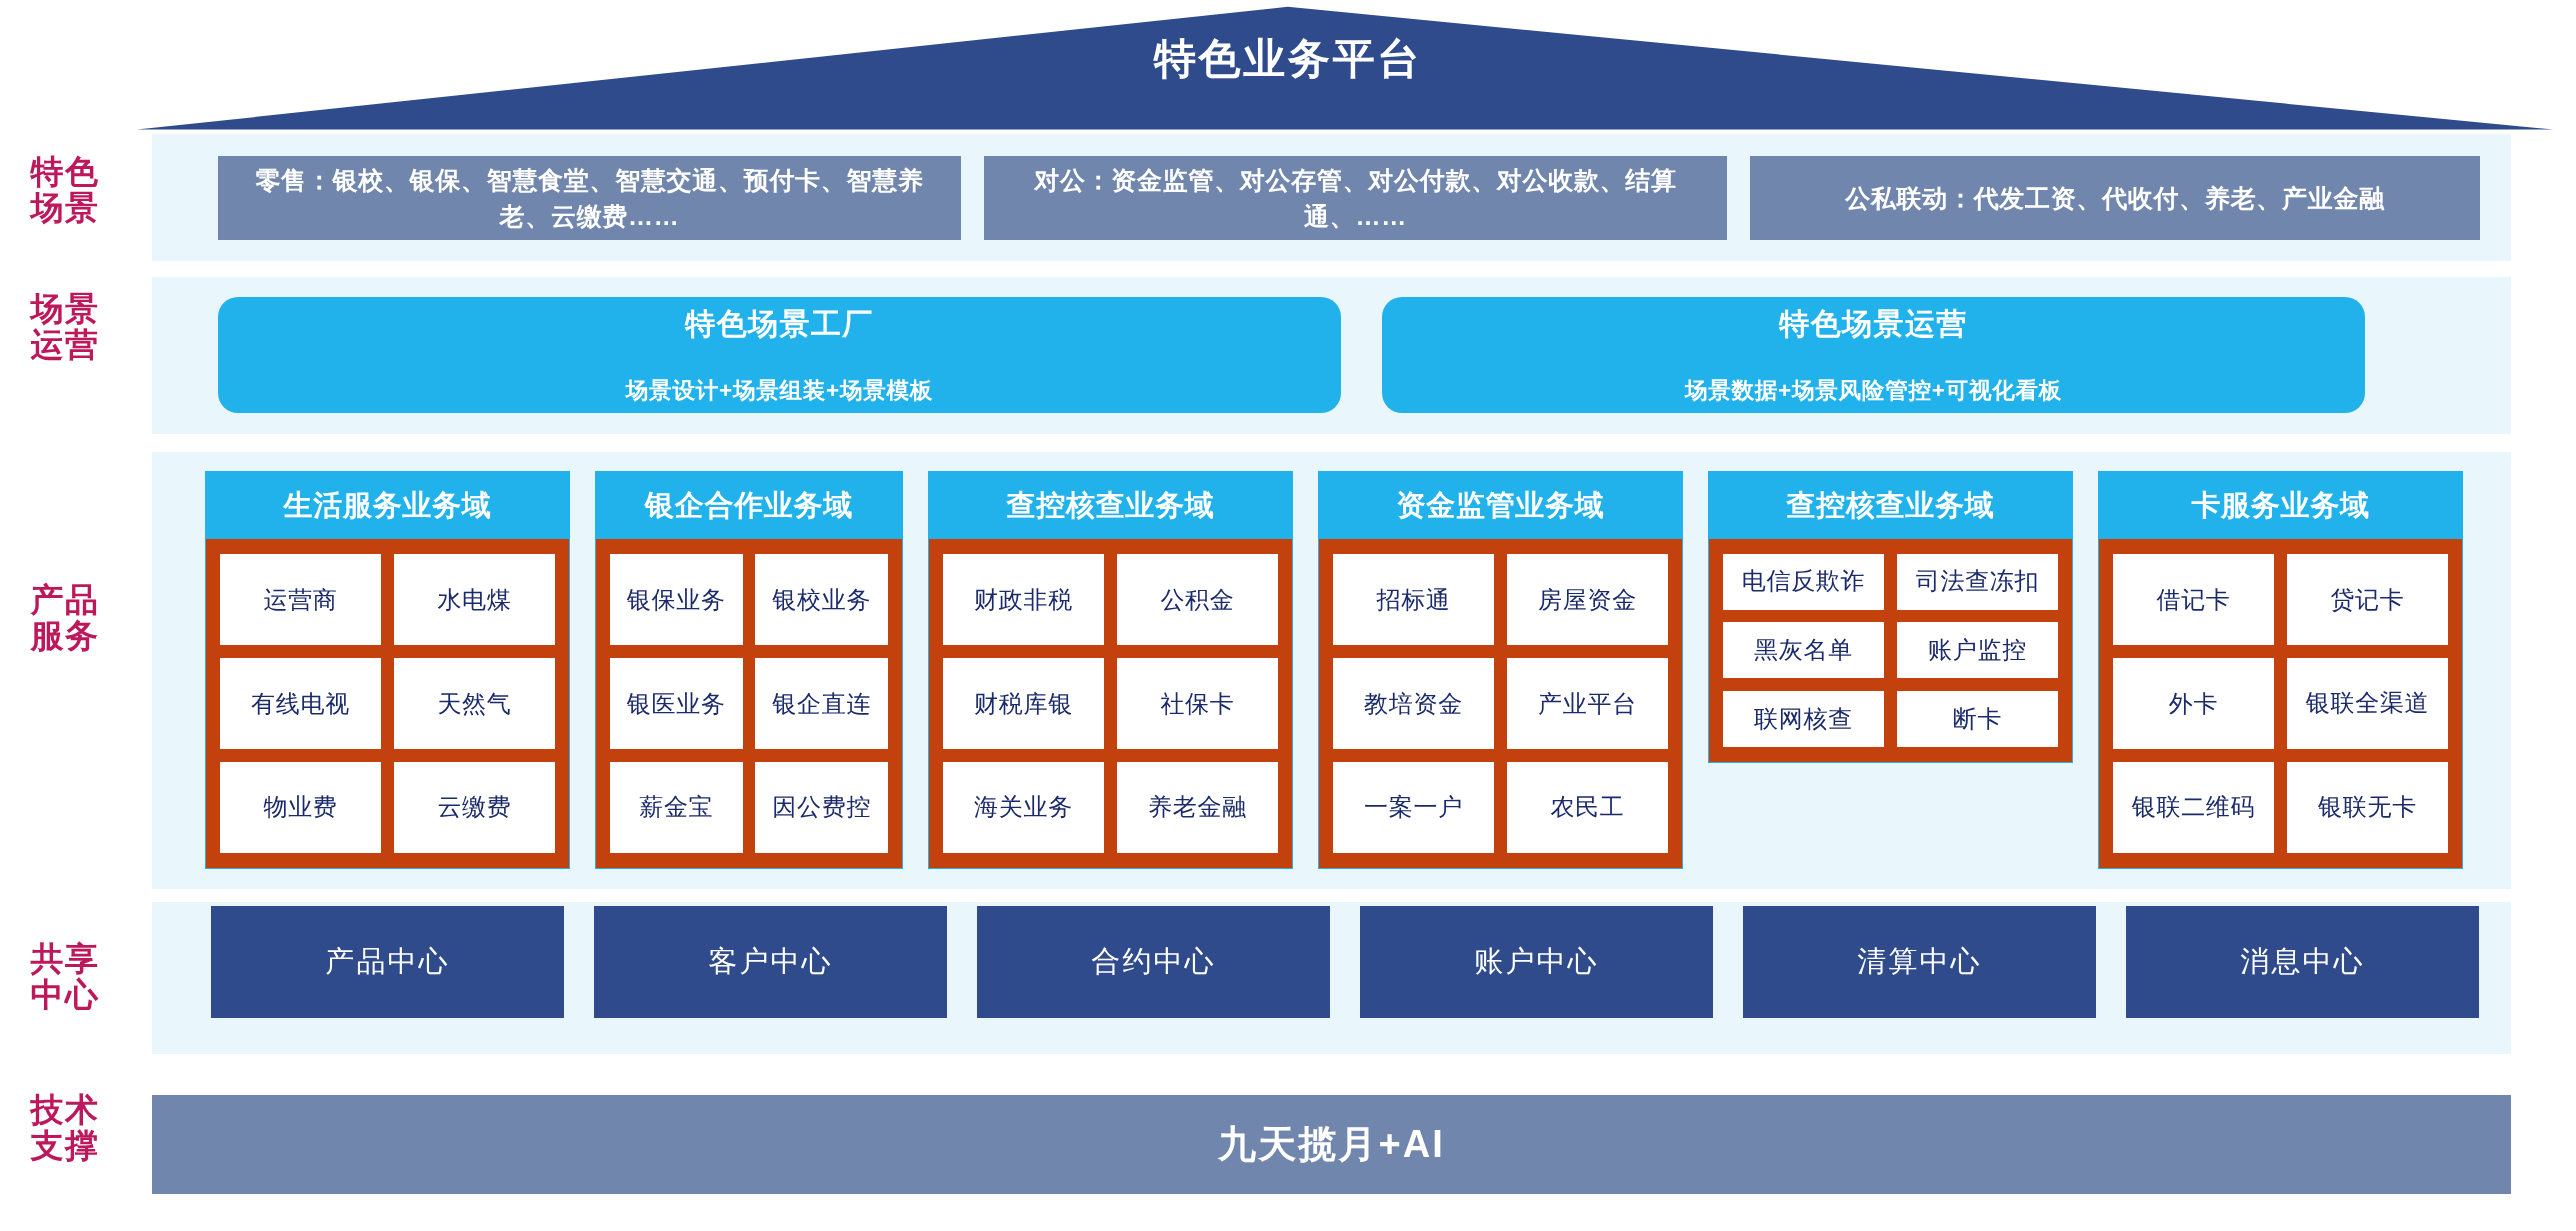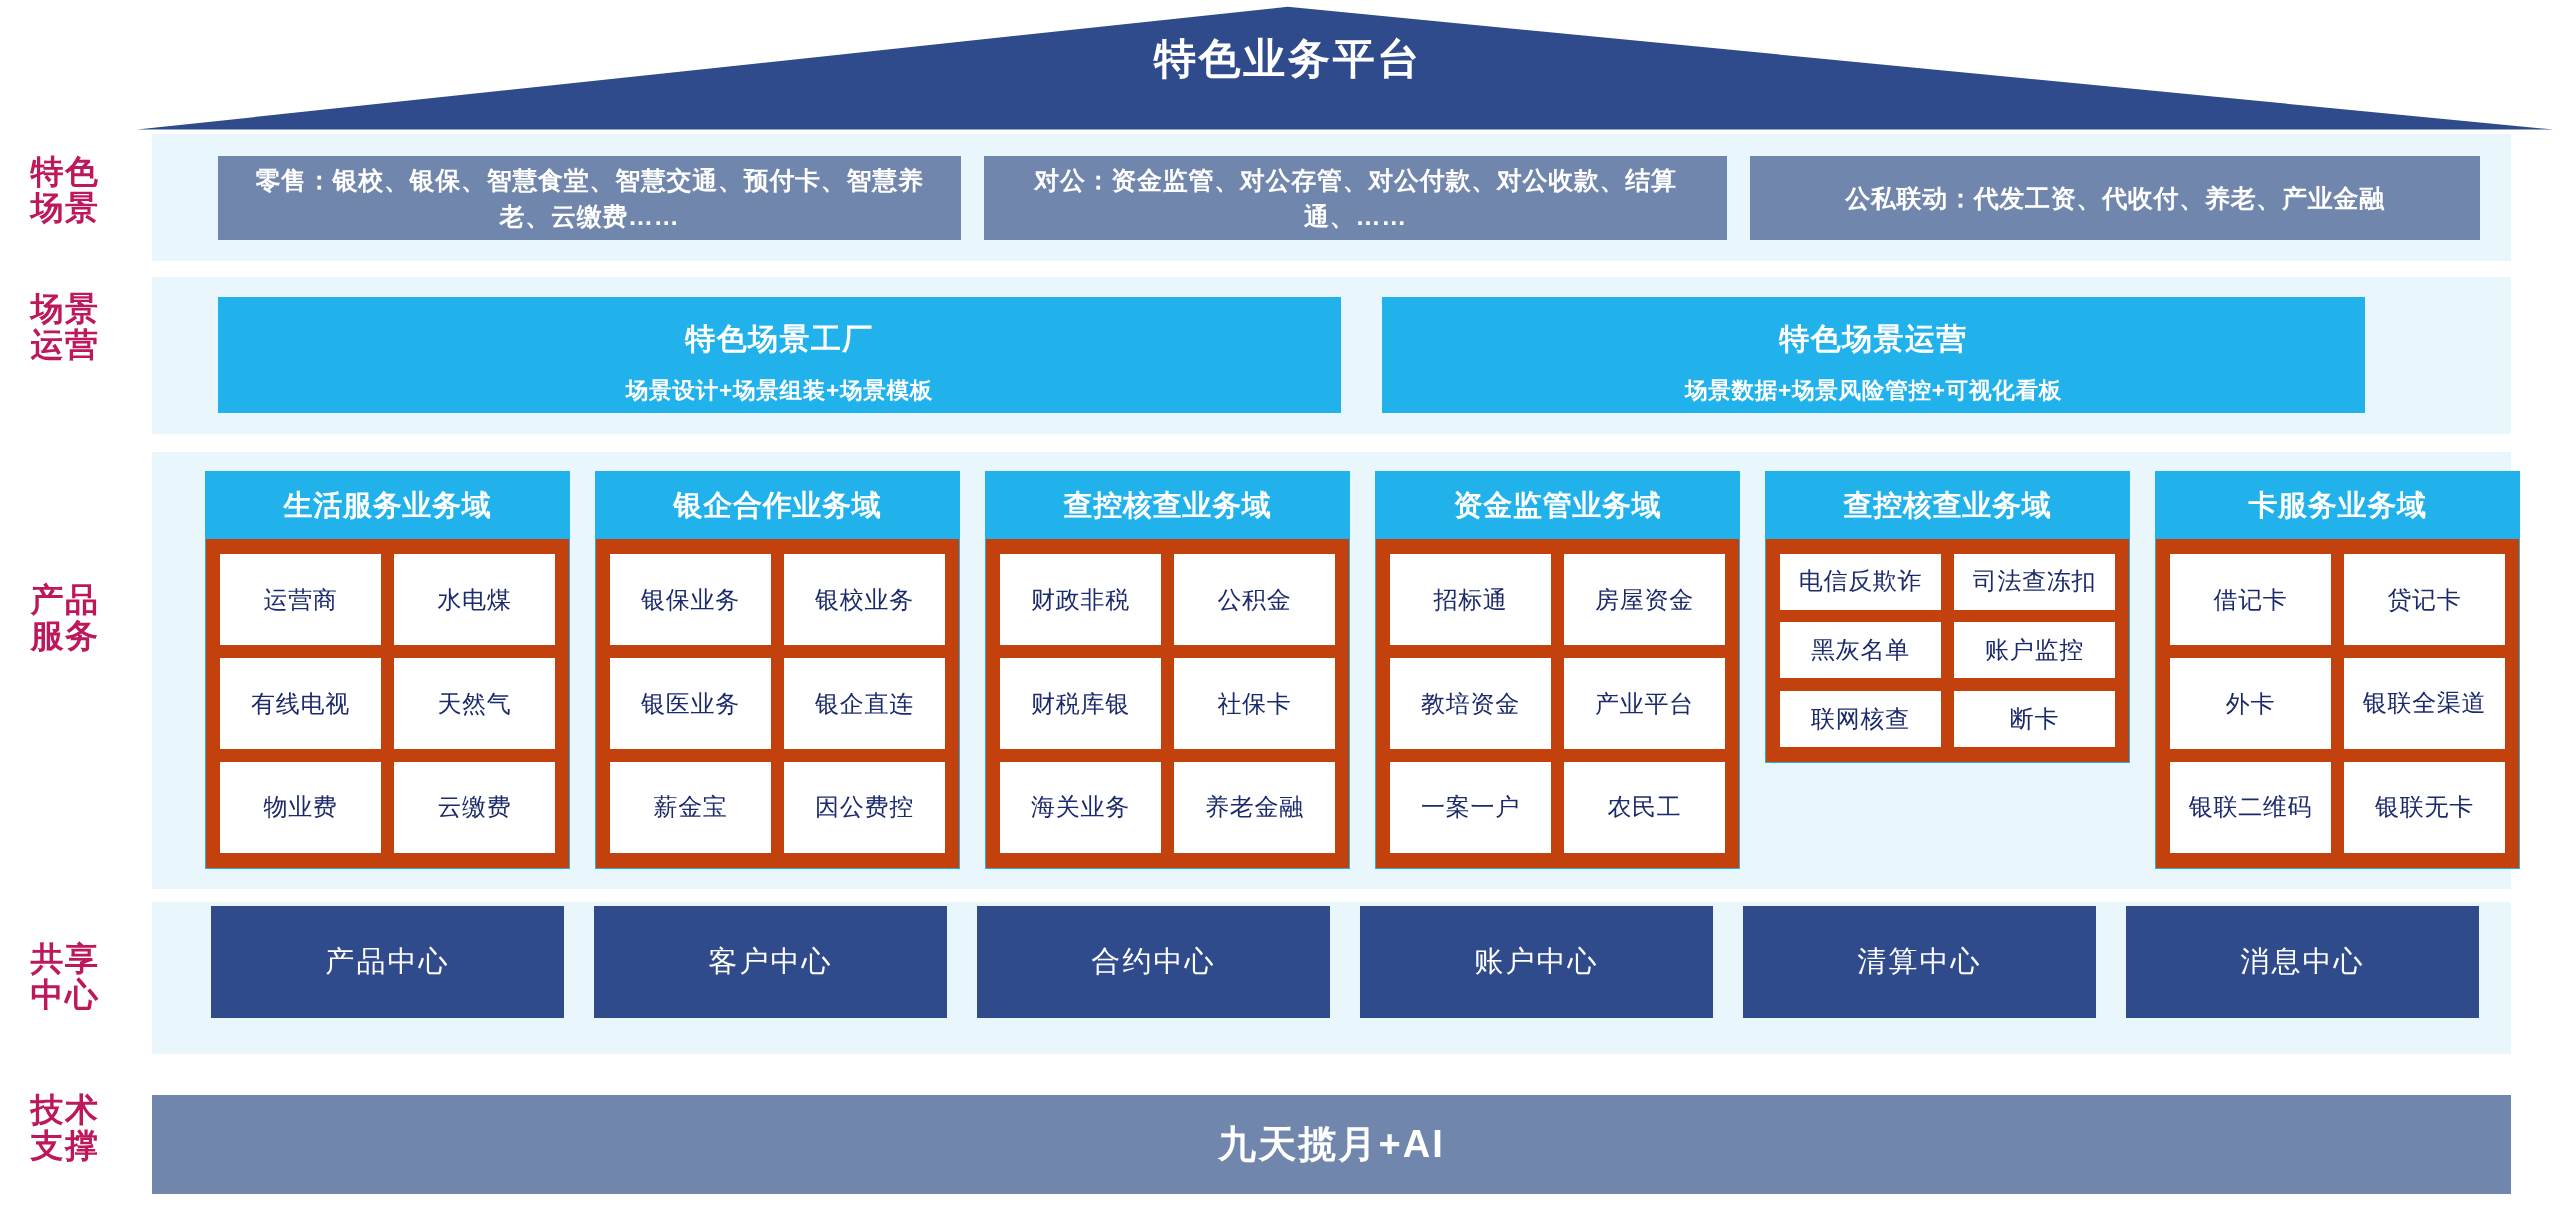--- a/index.html
+++ b/index.html
@@ -34,22 +34,23 @@
   .scene-box{
     background:#7186ad;color:#ffffff;display:flex;align-items:center;
     justify-content:center;text-align:center;font-size:25px;font-weight:bold;
     line-height:1.45;padding:5.5px 18px;box-sizing:border-box;letter-spacing:0.7px;
   }
 
   
   .ops-row{position:absolute;display:flex;gap:41px;}
   .ops-box{
     background:#21b2ec;color:#ffffff;display:flex;flex-direction:column;
-    align-items:center;justify-content:flex-end;box-sizing:border-box;
+    align-items:center;justify-content:space-between;box-sizing:border-box;
     padding:6.8px;
+    border-radius:20px;
   }
   .ops-title{font-size:30px;font-weight:bold;letter-spacing:1.4px;margin-bottom:15px;}
   .ops-sub{font-size:22.6px;font-weight:bold;letter-spacing:0.7px;}
 
   
   .domain-row{position:absolute;display:flex;gap:25px;}
   .domain-card{
     display:flex;flex-direction:column;box-sizing:border-box;
     border:1.4px solid #21b2ec;background:#c2410c;
   }
@@ -144,21 +145,21 @@
       <div class="domain-body">
         <div class="domain-item">运营商</div>
         <div class="domain-item">水电煤</div>
         <div class="domain-item">有线电视</div>
         <div class="domain-item">天然气</div>
         <div class="domain-item">物业费</div>
         <div class="domain-item">云缴费</div>
       </div>
     </div>
 
-    <div class="domain-card" style="width:365px;height:398px;">
+    <div class="domain-card" style="width:308px;height:398px;">
       <div class="domain-head">银企合作业务域</div>
       <div class="domain-body">
         <div class="domain-item">银保业务</div>
         <div class="domain-item">银校业务</div>
         <div class="domain-item">银医业务</div>
         <div class="domain-item">银企直连</div>
         <div class="domain-item">薪金宝</div>
         <div class="domain-item">因公费控</div>
       </div>
     </div>

